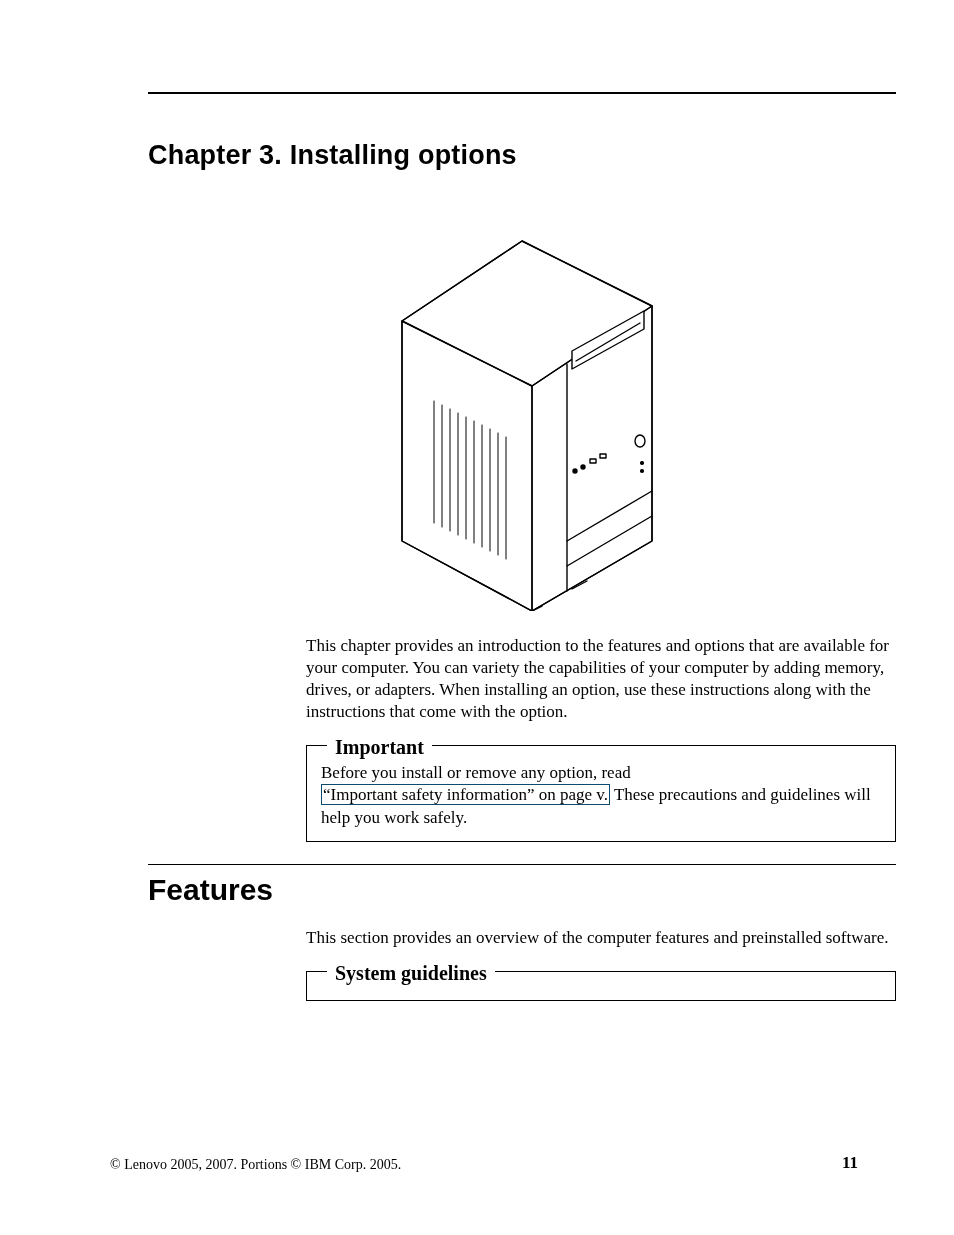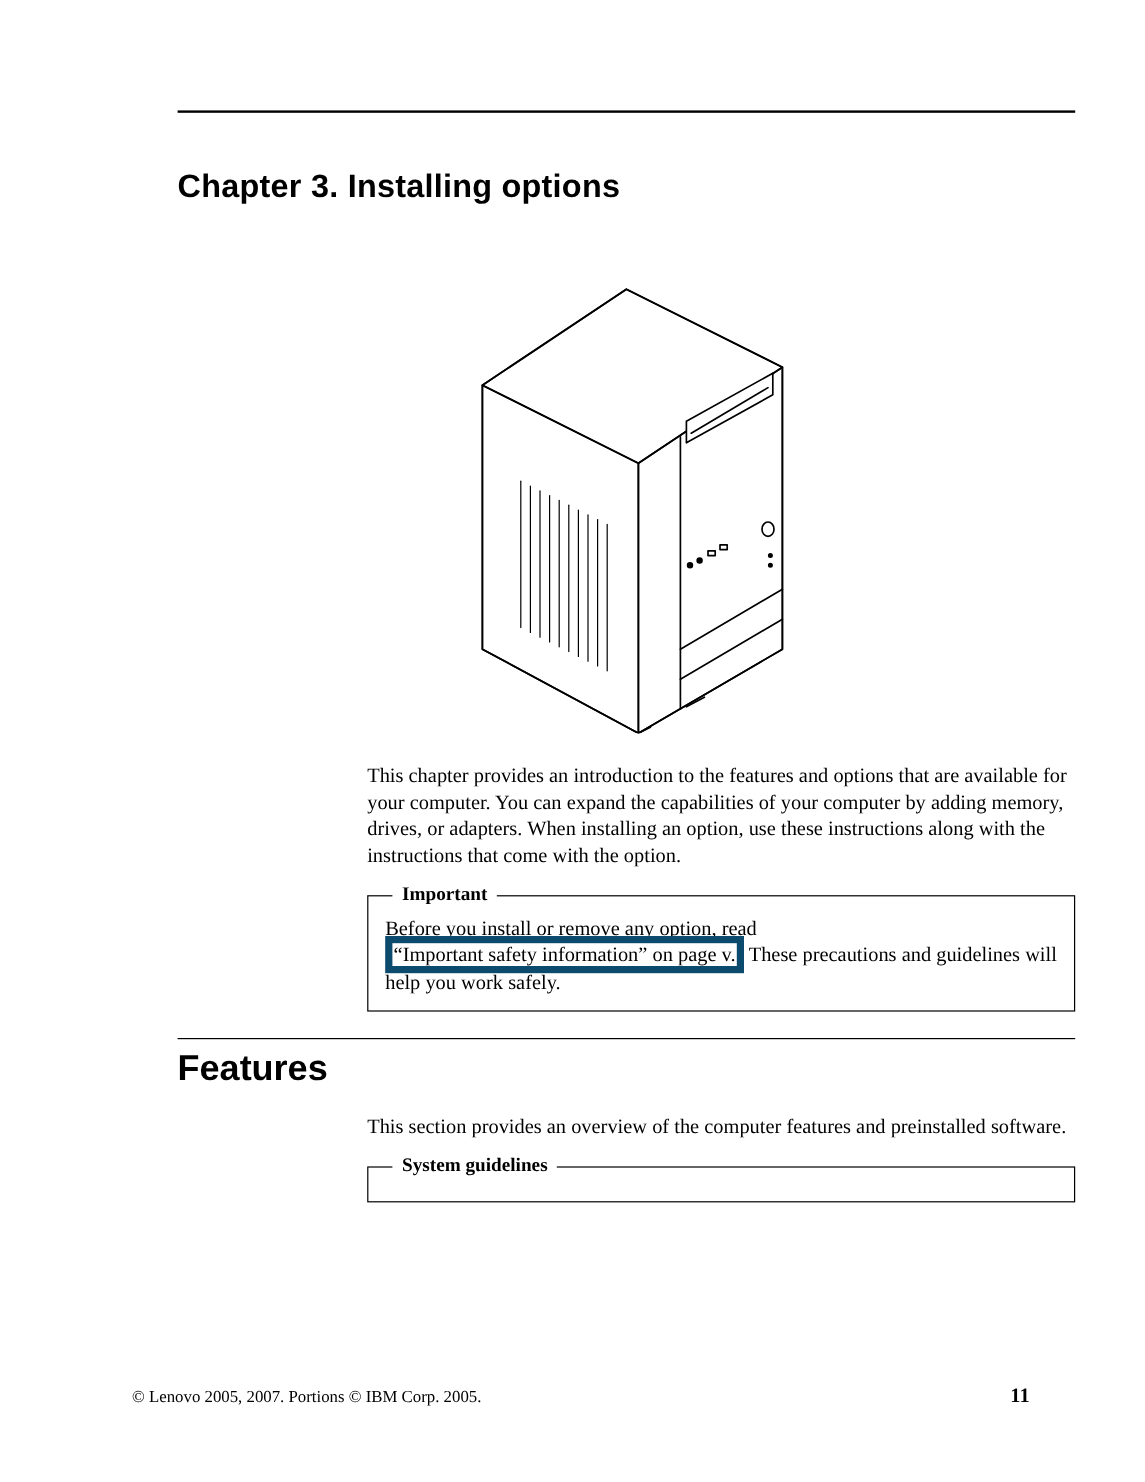--- a/index.html
+++ b/index.html
@@ -48,28 +48,28 @@
     padding: 16px 14px 12px 14px;
     margin-bottom: 22px;
   }
   .callout-legend {
     position: absolute;
     top: -10px;
     left: 20px;
     background: #fff;
     padding: 0 8px;
     font-weight: 700;
-    font-size: 16px;
+    font-size: 20px;
   }
   .callout-body {
     font-size: 17px;
     line-height: 1.30;
   }
   .linkish {
-    border: 6px solid #0c4a6e;
+    border: 1px solid #0c4a6e;
     padding: 0 1px;
     white-space: nowrap;
   }
   .bold-note {
     font-weight: 700;
     font-size: 16.5px;
     margin-bottom: 24px;
   }
   .section-rule {
     border-top: 1.5px solid #000;
@@ -144,21 +144,21 @@
           <line x1="164" y1="226" x2="164" y2="348"></line>
         </g>
 
         <line x1="190" y1="400" x2="200" y2="395"></line>
         <line x1="230" y1="378" x2="245" y2="370"></line>
       </g>
     </svg>
   </div>
 
   <div class="body-col">
-    <p class="para">This chapter provides an introduction to the features and options that are available for your computer. You can expand the capabilities of your computer by adding memory, drives, or adapters. When installing an option, use these instructions along with the instructions that come with the option.</p>
+    <p class="para">This chapter provides an introduction to the features and options that are available for your computer. You can variety the capabilities of your computer by adding memory, drives, or adapters. When installing an option, use these instructions along with the instructions that come with the option.</p>
 
     <div class="callout">
       <div class="callout-legend">Important</div>
       <div class="callout-body">
         <span>Before you install or remove any option, read </span><span class="linkish">“Important safety information” on page v.</span><span> These precautions and guidelines will help you work safely.</span>
       </div>
     </div>
 
   </div>
 

